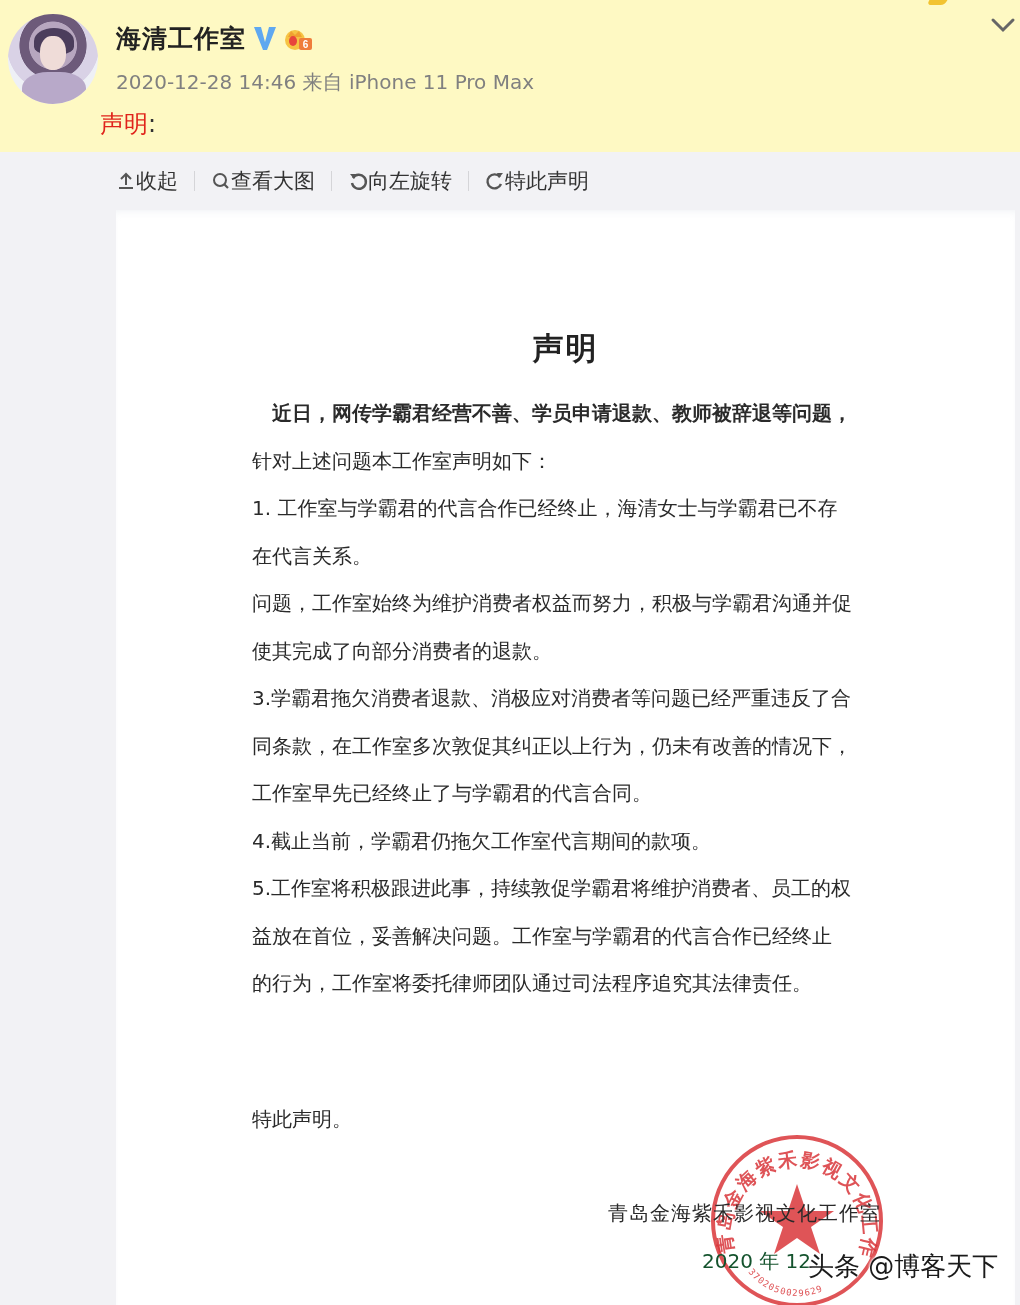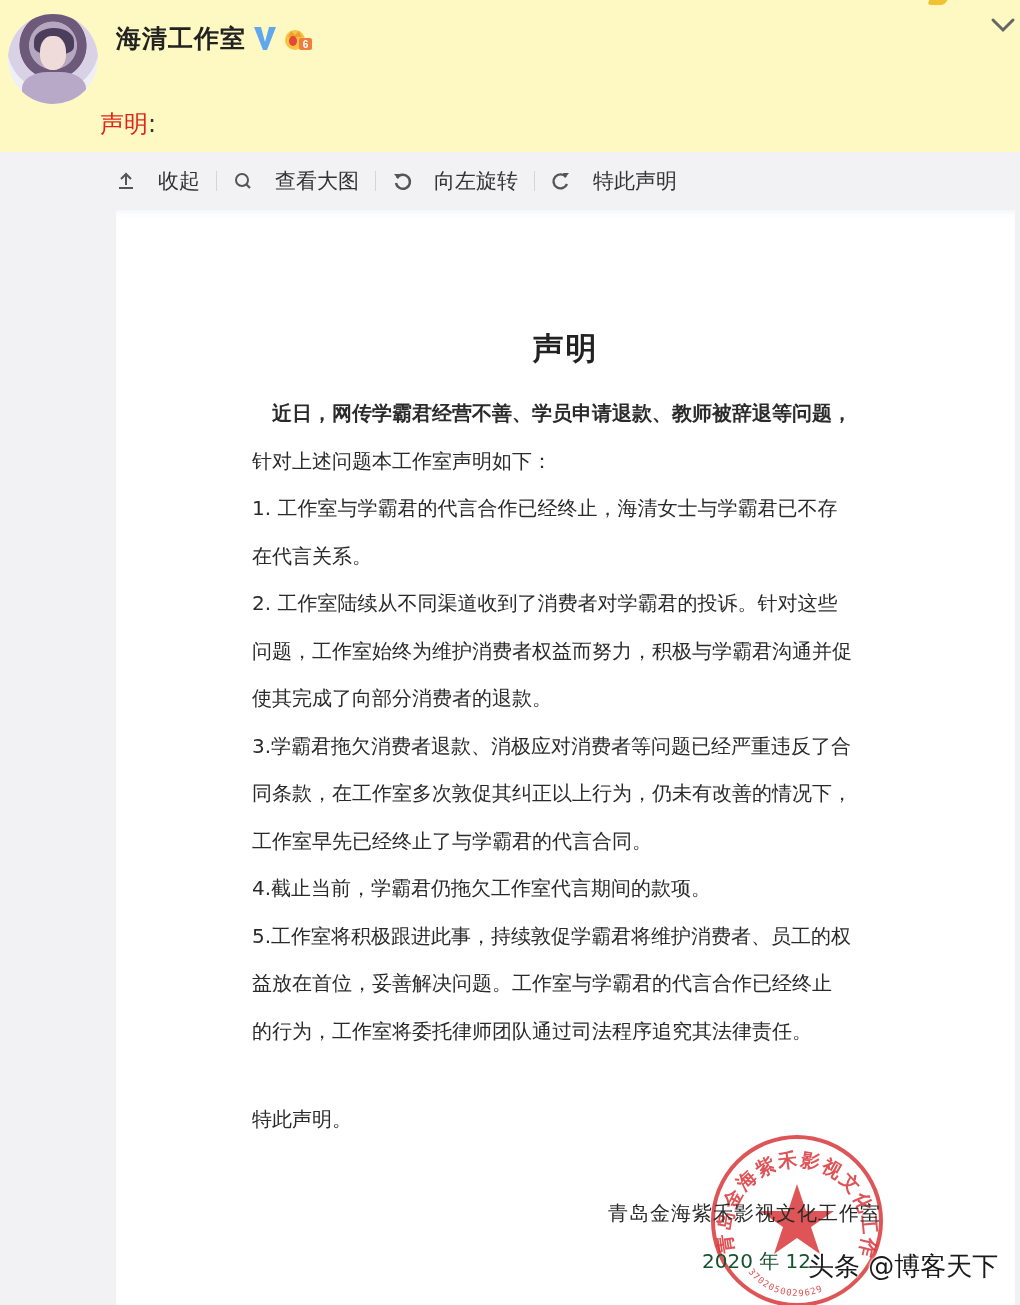--- a/index.html
+++ b/index.html
@@ -18,21 +18,21 @@
   .verified-icon { position: absolute; left: 252px; top: 24px; width: 26px; height: 28px; }
   .crown-icon { position: absolute; left: 283px; top: 26px; width: 32px; height: 26px; }
   .meta { position: absolute; left: 116px; top: 69px; font-size: 20px; color: #808080; }
   .post-text { position: absolute; left: 100px; top: 108px; font-size: 24px; color: #e0241b; }
   .post-text .colon { color: #333; }
   .chevron-icon { position: absolute; left: 990px; top: 16px; width: 26px; height: 18px; cursor: pointer; }
   .sticker { position: absolute; left: 928px; top: 0; width: 18px; height: 5px; background: #f2c330; border-radius: 0 0 4px 4px; transform: skewX(-30deg); }
 
   .media-panel { position: absolute; left: 0; top: 152px; width: 1020px; height: 1153px; background: #f2f2f5; }
   .toolbar { position: absolute; left: 116px; top: 166px; height: 30px; display: flex; align-items: center; font-size: 21px; color: #333; }
-  .tool { display: flex; align-items: center; gap: 22px; cursor: pointer; height: 30px; }
+  .tool { display: flex; align-items: center; gap: 0; cursor: pointer; height: 30px; }
   .tool svg { width: 20px; height: 20px; }
   .sep { width: 1px; height: 20px; background: #d5d5d8; margin: 0 16px; }
 
   .doc { position: absolute; left: 116px; top: 210px; width: 899px; height: 1095px; background: #ffffff;
          box-shadow: inset 0 6px 10px -6px rgba(200,210,220,0.35); }
   .doc-title { position: absolute; left: 0; width: 899px; top: 118px; text-align: center; font-size: 31px; font-weight: bold; color: #222; letter-spacing: 2px; }
   .doc-body { position: absolute; left: 136px; top: 180px; width: 640px; font-size: 20px; color: #2a2a2a; line-height: 47.5px; }
   .doc-body p { white-space: nowrap; }
   .doc-body .indent { padding-left: 20px; font-weight: bold; }
   .closing { position: absolute; left: 136px; top: 896px; font-size: 20px; color: #2a2a2a; }
@@ -55,20 +55,25 @@
   <svg class="verified-icon" viewBox="0 0 26 28">
     <path d="M2 3 L9 3 L13 18 L17 3 L24 3 L15 26 L11 26 Z" fill="#5fa8f0"></path>
   </svg>
   <svg class="crown-icon" viewBox="0 0 32 26">
     <circle cx="12" cy="14" r="10" fill="#f6c343"></circle>
     <path d="M5 11 L8 5 L12 9 L16 5 L19 11 Z" fill="#f0a030"></path>
     <ellipse cx="10" cy="15" rx="4" ry="5" fill="#e8453c"></ellipse>
     <rect x="16" y="12" width="13" height="12" rx="2" fill="#ef7d3b"></rect>
     <text x="22.5" y="22" font-size="10" font-weight="bold" text-anchor="middle" fill="#fff" font-family="Liberation Sans, sans-serif">6</text>
   </svg>
+  <div class="meta">
+    <span>2020-12-28 14:46</span>
+    <span>来自</span>
+    <span>iPhone 11 Pro Max</span>
+  </div>
   <div class="post-text"><span>声明</span><span class="colon">:</span></div>
   <div class="sticker"></div>
   <svg class="chevron-icon" viewBox="0 0 26 18">
     <path d="M3 4 L13 14 L23 4" fill="none" stroke="#666" stroke-width="3" stroke-linecap="round"></path>
   </svg>
 </div>
 
 <div class="media-panel"></div>
 
 <div class="toolbar">
@@ -104,21 +109,20 @@
   </div>
 </div>
 
 <div class="doc">
   <div class="doc-title">声明</div>
   <div class="doc-body">
     <p class="indent">近日，网传学霸君经营不善、学员申请退款、教师被辞退等问题，</p>
     <p>针对上述问题本工作室声明如下：</p>
     <p>1. 工作室与学霸君的代言合作已经终止，海清女士与学霸君已不存</p>
     <p>在代言关系。</p>
-    <p>2. 工作室陆续从不同渠道收到了消费者对学霸君的投诉。针对这些</p>
     <p>问题，工作室始终为维护消费者权益而努力，积极与学霸君沟通并促</p>
     <p>使其完成了向部分消费者的退款。</p>
     <p>3.学霸君拖欠消费者退款、消极应对消费者等问题已经严重违反了合</p>
     <p>同条款，在工作室多次敦促其纠正以上行为，仍未有改善的情况下，</p>
     <p>工作室早先已经终止了与学霸君的代言合同。</p>
     <p>4.截止当前，学霸君仍拖欠工作室代言期间的款项。</p>
     <p>5.工作室将积极跟进此事，持续敦促学霸君将维护消费者、员工的权</p>
     <p>益放在首位，妥善解决问题。工作室与学霸君的代言合作已经终止</p>
     <p>的行为，工作室将委托律师团队通过司法程序追究其法律责任。</p>
   </div>

